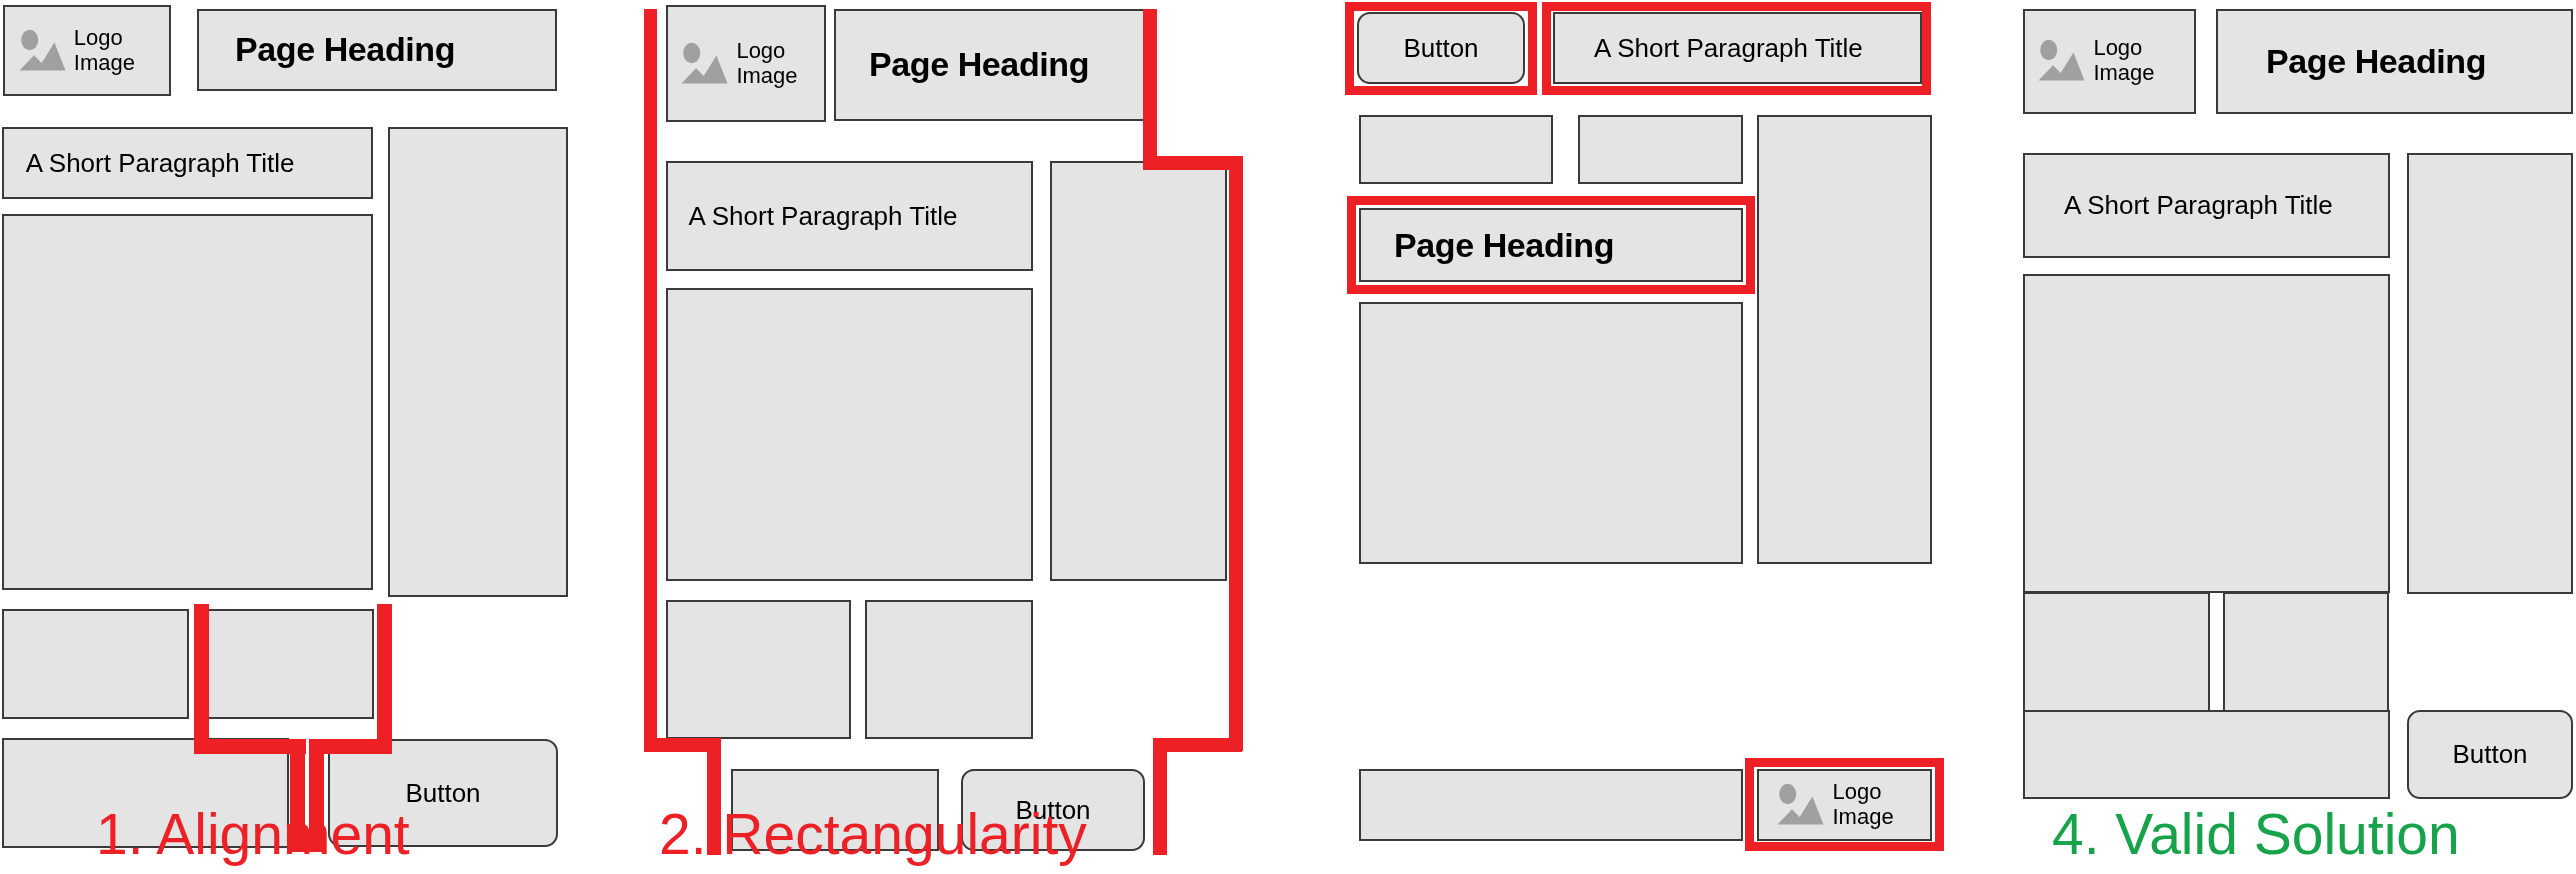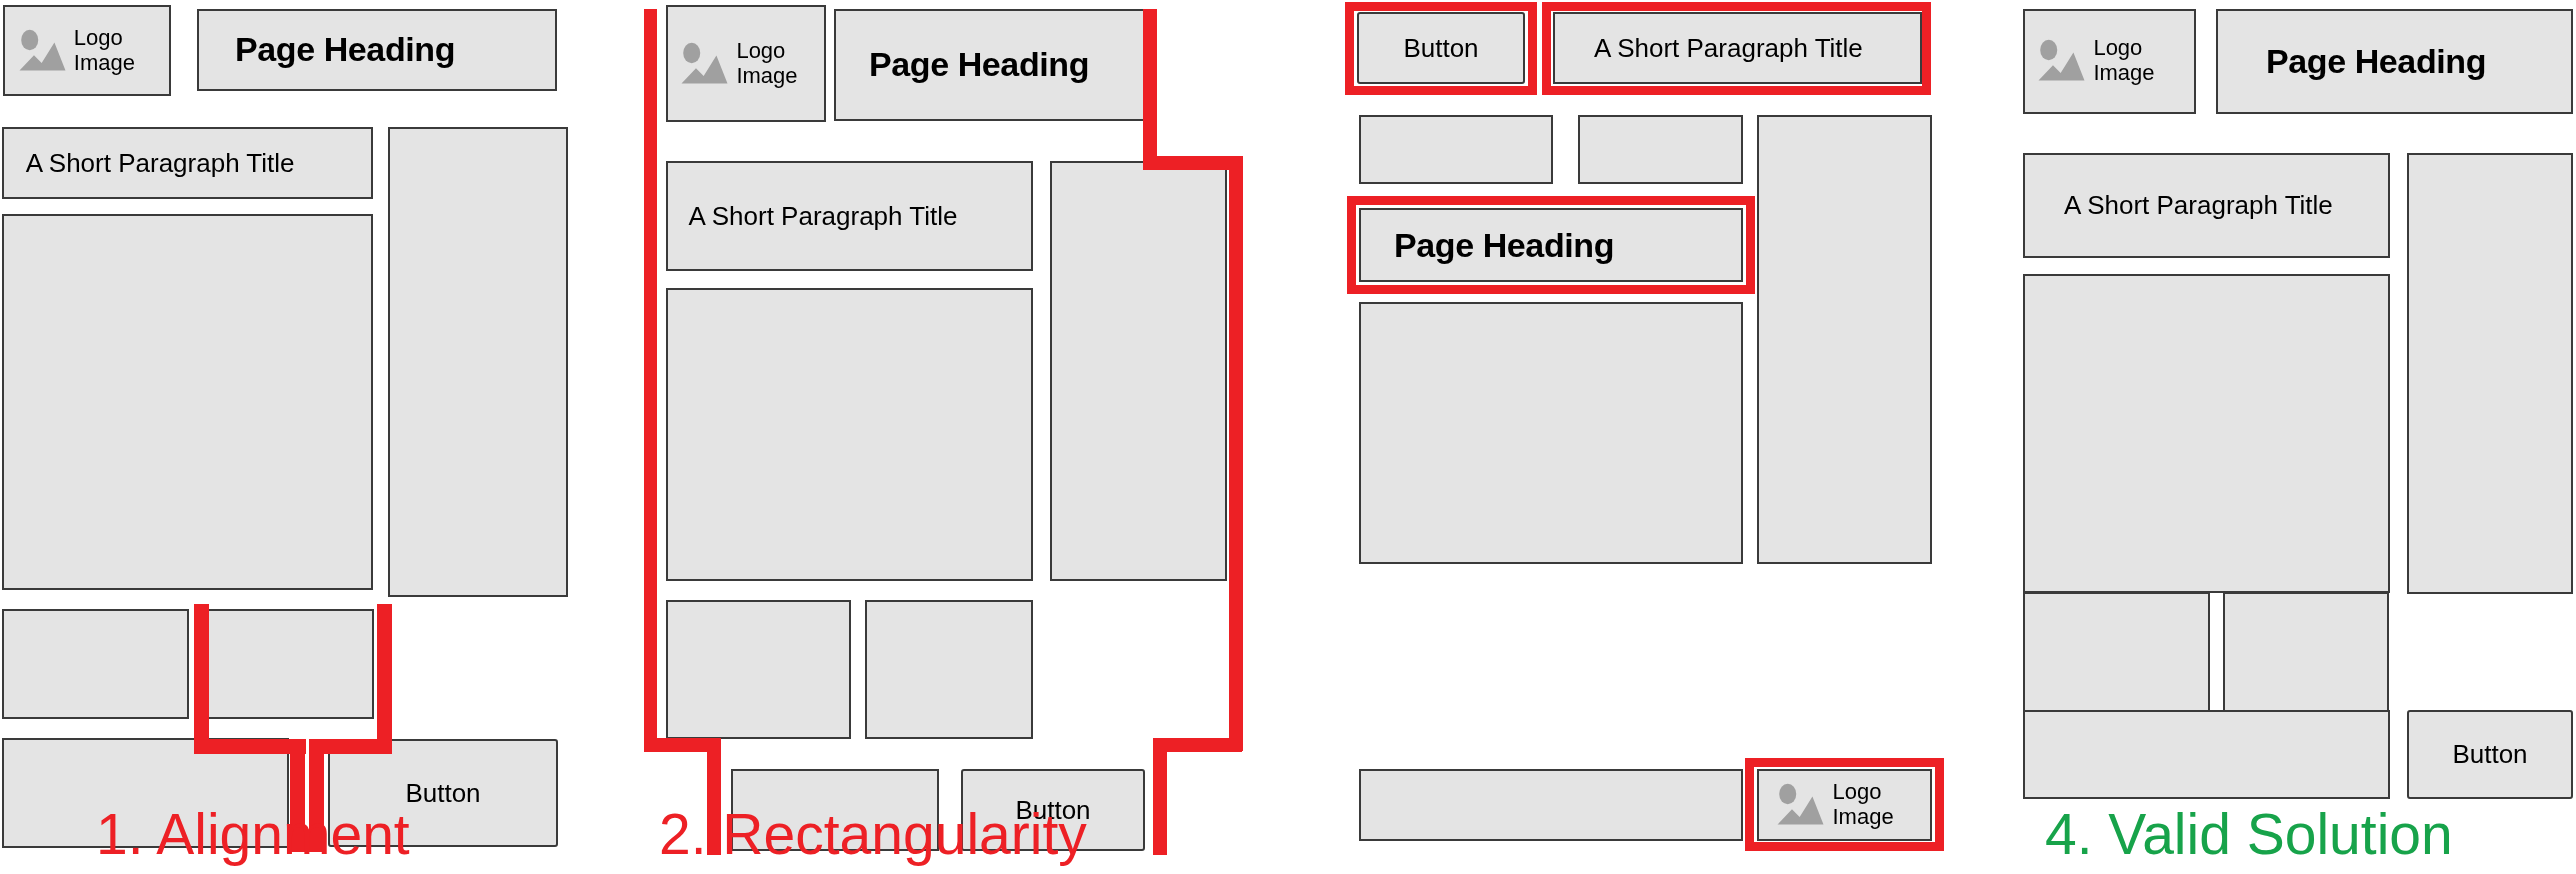--- a/index.html
+++ b/index.html
@@ -31,21 +31,21 @@
   .blk.heading > .txt{
     font-weight:bold;
     font-size:34px;
     letter-spacing:-0.4px;
   }
   .blk.para > .txt{
     font-weight:normal;
     font-size:26px;
   }
   .blk.button{
-    border-radius:3px;
+    border-radius:13px;
     justify-content:center;
   }
   .blk.button > .txt{
     padding-left:0;
     font-size:26px;
   }
 
   
   .logo{
     position:absolute;
@@ -258,17 +258,17 @@
     <div class="blk plain" style="left:33px;top:592px;width:187px;height:136px;"></div>
 
     <div class="blk plain" style="left:233px;top:592px;width:166px;height:136px;"></div>
 
     <div class="blk plain" style="left:33px;top:710px;width:367px;height:89px;"></div>
 
     <div class="blk button" style="left:417px;top:710px;width:166px;height:89px;">
       <span class="txt">Button</span>
     </div>
 
-    <div class="caption good" style="left:55px;top:806px;">4. Valid Solution</div>
+    <div class="caption good" style="left:62px;top:806px;">4. Valid Solution</div>
   </div>
 
 </div>
 
 
 </body></html>

